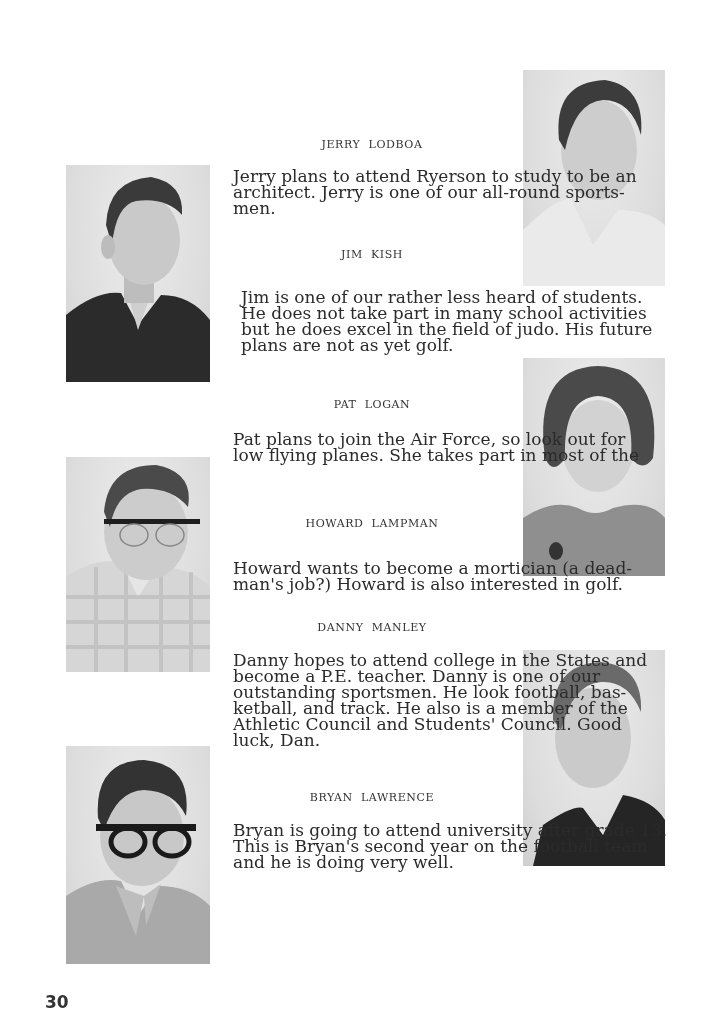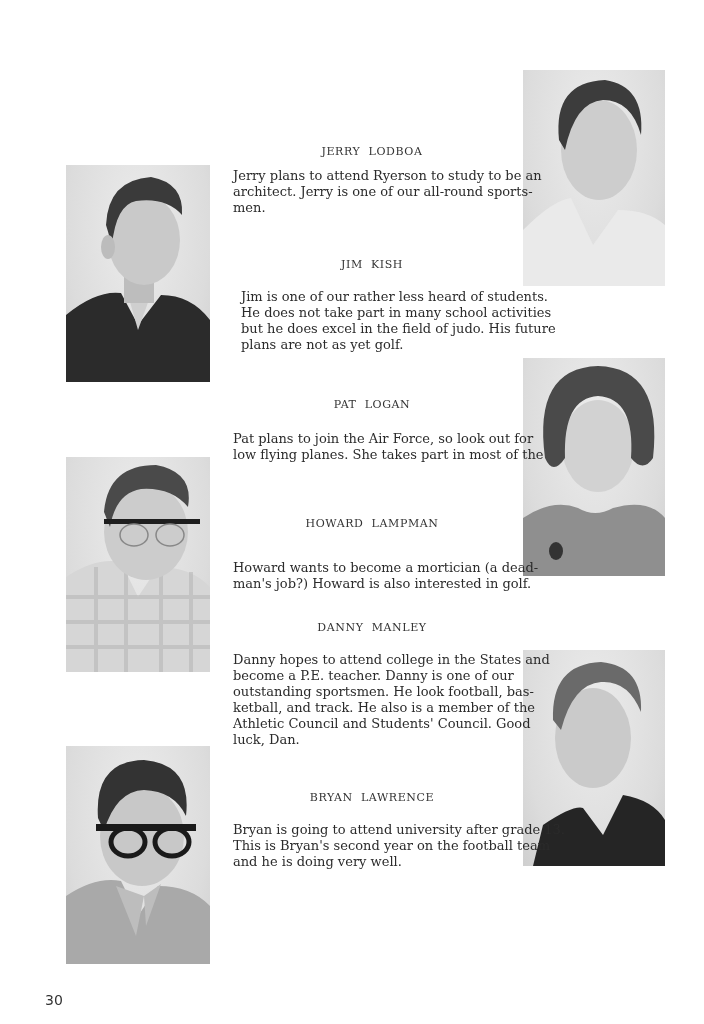--- a/index.html
+++ b/index.html
@@ -14,26 +14,26 @@
       background: radial-gradient(ellipse at 50% 30%, #ececec 0%, #dcdcdc 70%, #cfcfcf 100%);
     }
     .photo svg { width: 100%; height: 100%; display: block; }
     .name {
       position: absolute; left: 232px; width: 280px;
       text-align: center; font-size: 11px; letter-spacing: 0.6px; word-spacing: 4px;
       color: #333;
     }
     .bio {
       position: absolute; left: 233px; width: 285px;
-      font-size: 13px; line-height: 16px; color: #2b2b2b;
+      font-size: 17px; line-height: 16px; color: #2b2b2b;
     }
     .bio span { display: block; white-space: nowrap; }
     .page-number {
       position: absolute; left: 45px; top: 992px;
-      font-family: "DejaVu Sans", "Liberation Sans", sans-serif; font-size: 14px; color: #333;
+      font-family: "DejaVu Sans", "Liberation Sans", sans-serif; font-size: 17px; color: #333; font-weight: bold;
     }
   </style>
 </head>
 <body>
 
 <div class="photo" style="left:66px;top:165px;width:144px;height:217px;">
   <svg viewBox="0 0 144 217">
     <path d="M0 217 L0 150 Q30 125 55 128 L72 160 L95 130 Q125 130 144 155 L144 217 Z" fill="#2b2b2b"></path>
     <path d="M62 130 L72 165 L84 132 Z" fill="#cfcfcf"></path>
     <rect x="58" y="100" width="30" height="38" fill="#bdbdbd"></rect>
@@ -81,28 +81,28 @@
   </svg>
 </div>
 <div class="photo" style="left:523px;top:650px;width:142px;height:216px;">
   <svg viewBox="0 0 142 216">
     <path d="M10 216 L20 175 Q50 155 60 158 L80 185 L100 145 Q130 150 142 170 L142 216 Z" fill="#252525"></path>
     <ellipse cx="70" cy="88" rx="38" ry="50" fill="#cacaca"></ellipse>
     <path d="M30 70 Q28 14 78 12 Q120 16 118 62 Q105 30 78 32 Q50 34 38 80 Z" fill="#6a6a6a"></path>
   </svg>
 </div>
 
-<div class="name" style="top:138px;margin-top:7px;">JERRY  LODBOA</div>
+<div class="name" style="top:138px;">JERRY  LODBOA</div>
 <div class="bio" style="top:168px;">
   <span>Jerry plans to attend Ryerson to study to be an</span>
   <span>architect.  Jerry is one of our all-round sports-</span>
   <span>men.</span>
 </div>
 
-<div class="name" style="top:258px;">JIM  KISH</div>
+<div class="name" style="top:248px;">JIM  KISH</div>
 <div class="bio" style="top:289px;margin-left:8px;">
   <span>Jim is one of our rather less heard of students.</span>
   <span>He does not take part in many school activities</span>
   <span>but he does excel in the field of judo.  His future</span>
   <span>plans are not as yet golf.</span>
 </div>
 
 <div class="name" style="top:398px;">PAT  LOGAN</div>
 <div class="bio" style="top:431px;">
   <span>Pat plans to join the Air Force, so look out for</span>

